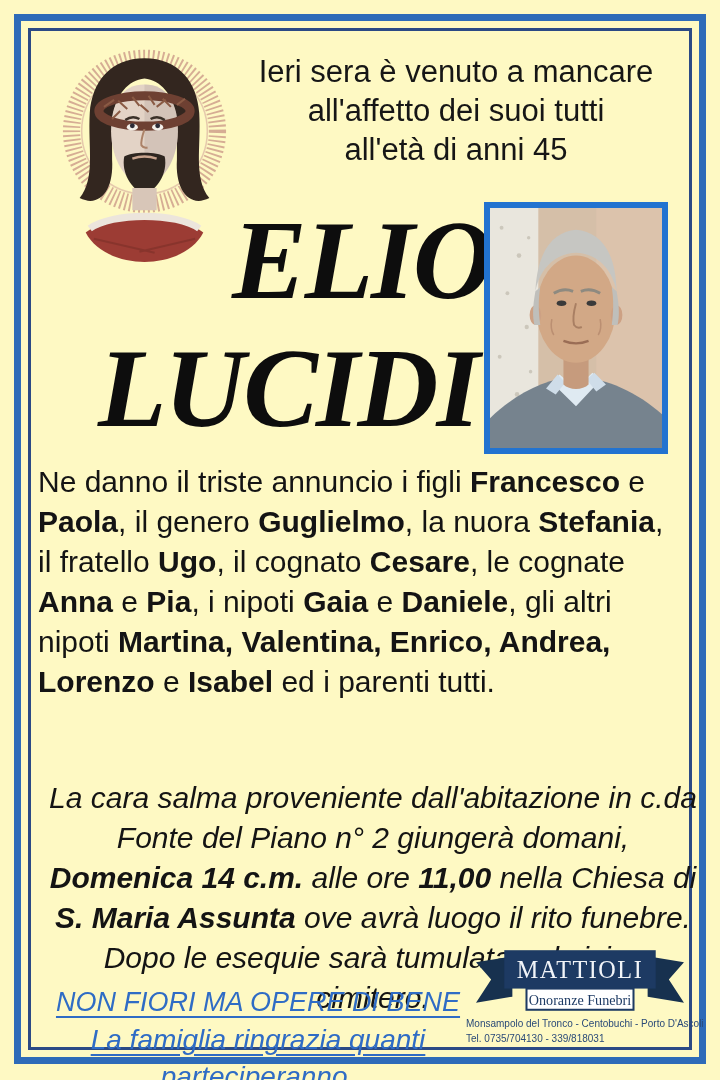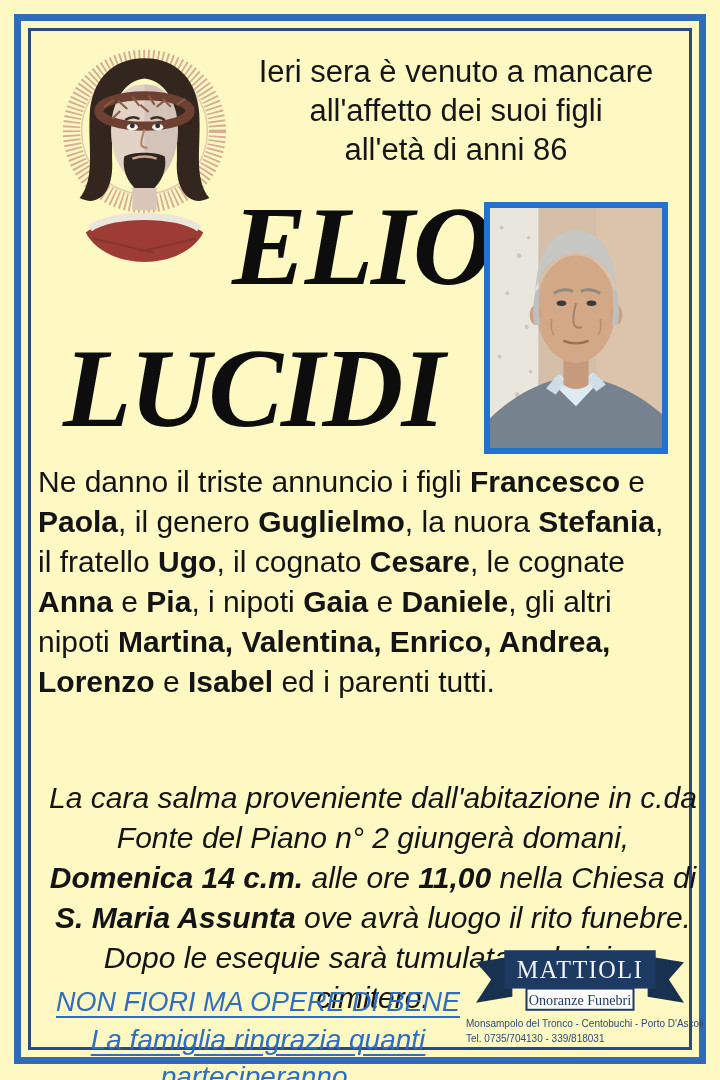--- a/index.html
+++ b/index.html
@@ -5,24 +5,24 @@
   html,body{margin:0;padding:0;background:#fff;}
   .poster{position:relative;width:720px;height:1080px;background:#fef9c3;overflow:hidden;
           font-family:"Liberation Sans",sans-serif;color:#1a1a1a;}
   .frame-outer{position:absolute;top:14px;left:14px;right:14px;bottom:16px;
                border:7px solid #2e6bb8;pointer-events:none;}
   .frame-inner{position:absolute;top:28px;left:28px;right:28px;bottom:30px;
                border:3px solid #2b4a85;pointer-events:none;}
   .jesus{position:absolute;left:42px;top:38px;width:205px;height:228px;}
   .intro{position:absolute;left:252px;top:52px;width:408px;text-align:center;
          font-size:31px;line-height:39px;color:#161616;}
-  .name-first{position:absolute;left:232px;top:190px;width:242px;text-align:left;
+  .name-first{position:absolute;left:232px;top:204px;width:242px;text-align:left;
               font-family:"Liberation Serif",serif;font-weight:700;font-style:italic;
               font-size:112px;line-height:112px;color:#0d0d0d;letter-spacing:-2px;}
-  .name-last{position:absolute;left:28px;top:332px;width:450px;text-align:center;
+  .name-last{position:absolute;left:28px;top:332px;width:450px;text-align:right;
              font-family:"Liberation Serif",serif;font-weight:700;font-style:italic;
              font-size:112px;line-height:112px;color:#0d0d0d;letter-spacing:-2px;}
   .photo{position:absolute;left:484px;top:202px;width:184px;height:252px;
          border:6px solid #2273d0;box-sizing:border-box;background:#d7c2ab;}
   .photo svg{display:block;width:100%;height:100%;}
   .announcement{position:absolute;left:38px;top:462px;width:646px;margin:0;
                 text-align:left;font-size:30px;line-height:40px;color:#141414;}
   .announcement .b,.details .b{font-weight:700;}
   .dateline{position:absolute;left:0;right:0;top:712px;text-align:center;
             font-style:italic;font-size:34px;color:#2f6cc5;
@@ -66,22 +66,22 @@
       <path d="M88,119 q12,-4 24,0" stroke="#c9a48e" stroke-width="2.4" fill="none"></path>
       <path d="M88,148 h24 v22 h-24 z" fill="#d8c6b8"></path>
       <path d="M42,192 C62,174 138,174 158,192 C148,212 122,221 100,221 C78,221 52,212 42,192 Z" fill="#9c3c34"></path>
       <path d="M46,188 C68,172 132,172 154,188" fill="none" stroke="#ece5dc" stroke-width="7"></path>
       <path d="M50,198 l60,14 M150,198 l-55,13" stroke="#7c2f28" stroke-width="2" opacity="0.6"></path>
     </svg>
   </div>
 
   <div class="intro">
     <div>Ieri sera è venuto a mancare</div>
-    <div>all'affetto dei suoi figli</div>
-    <div>all'età di anni 86</div>
+    <div>all'affetto dei suoi tutti</div>
+    <div>all'età di anni 45</div>
   </div>
 
   <div class="name-first">ELIO</div>
   <div class="name-last">LUCIDI</div>
 
   <div class="photo">
     <svg viewBox="0 0 178 242" preserveAspectRatio="none">
       <rect x="0" y="0" width="178" height="242" fill="#d5bfa8"></rect>
       <rect x="110" y="0" width="68" height="242" fill="#dcc3ac"></rect>
       <rect x="0" y="0" width="50" height="242" fill="#e9e6dd"></rect>

